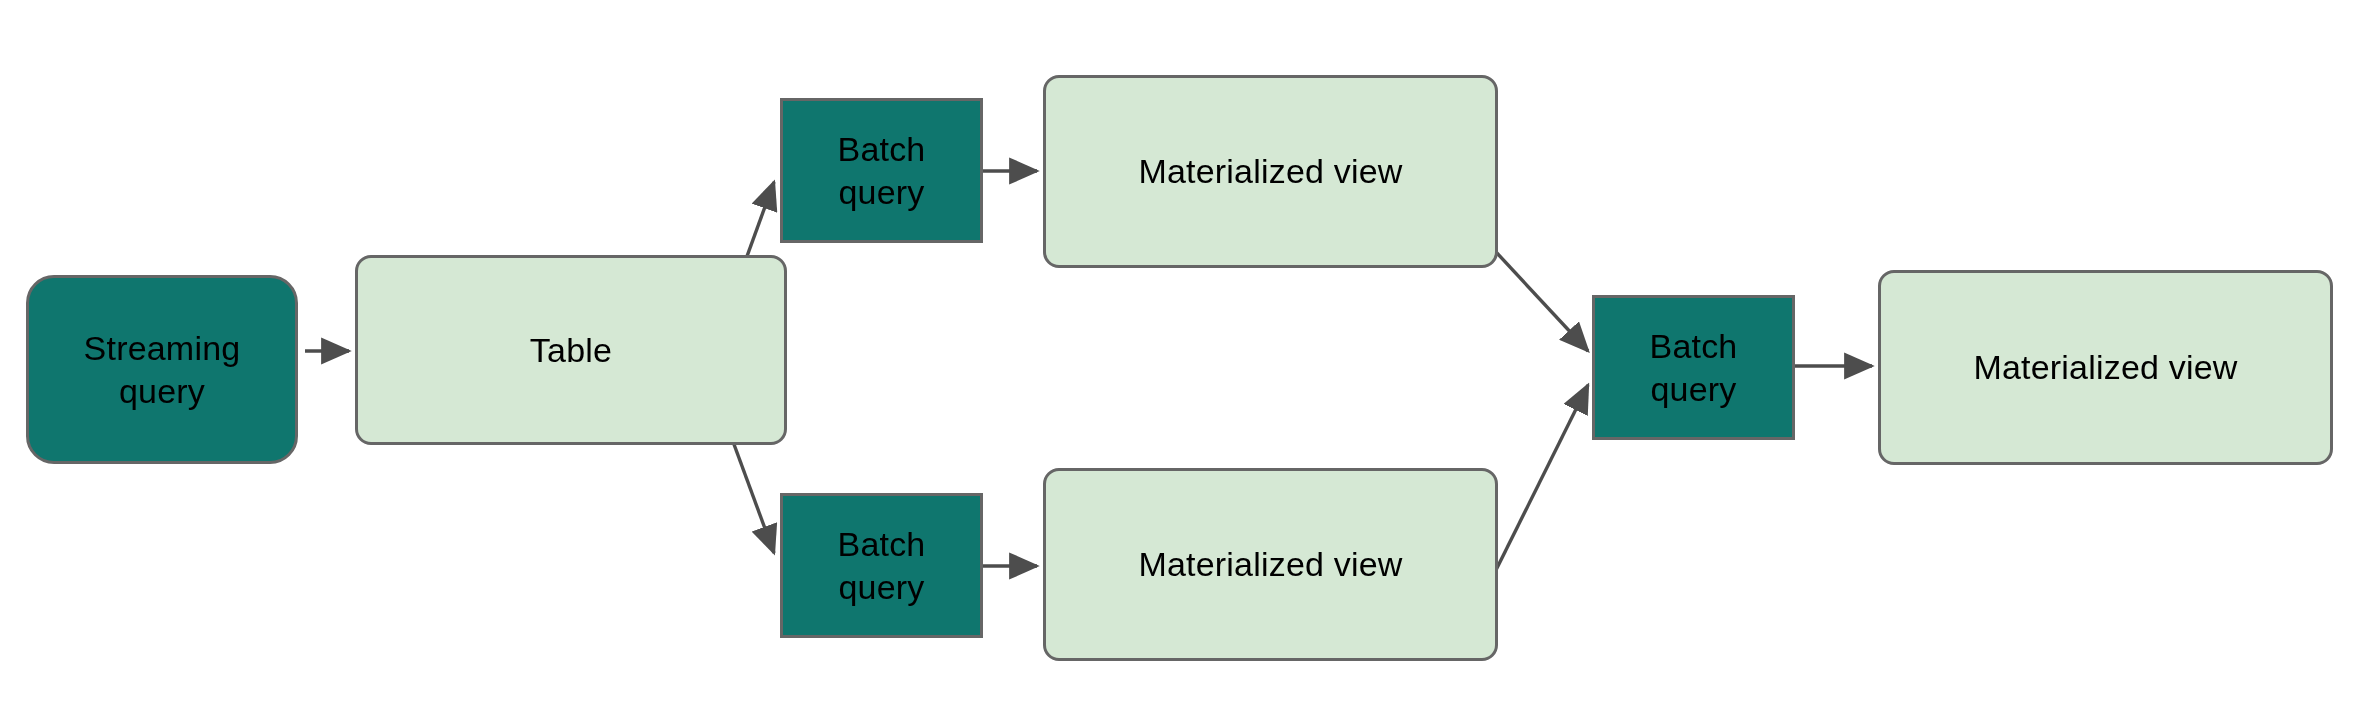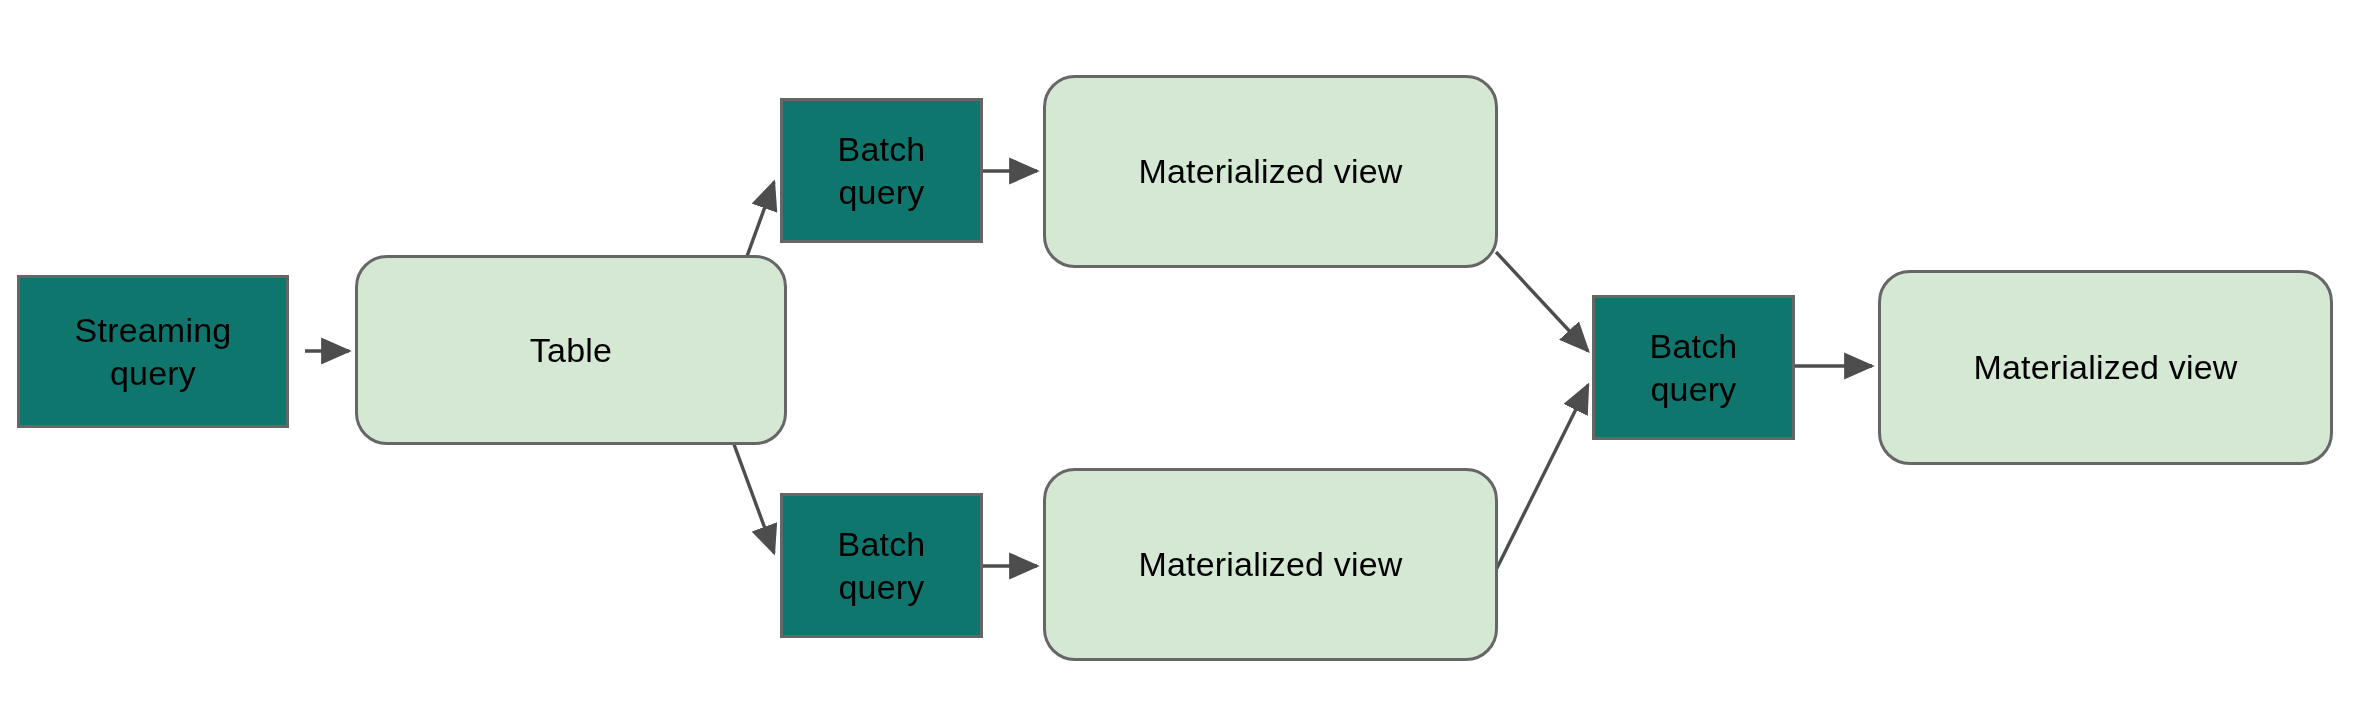--- a/index.html
+++ b/index.html
@@ -37,21 +37,21 @@
     white-space: pre-line;
   }
   .node.process {
     background: #0f766e;
     border: 3px solid #666666;
     border-radius: 0;
   }
   .node.store {
     background: #d5e8d4;
     border: 3px solid #666666;
-    border-radius: 32px;
+    border-radius: 16px;
   }
   .node-label {
     display: block;
     pointer-events: none;
   }
 </style>
 </head>
 <body>
 
 <div id="canvas">
@@ -68,21 +68,21 @@
       <line x1="714" y1="347" x2="774" y2="182"></line>
       <line x1="983" y1="171" x2="1037" y2="171"></line>
       <line x1="714" y1="390" x2="774" y2="553"></line>
       <line x1="983" y1="566" x2="1037" y2="566"></line>
       <line x1="1496" y1="252" x2="1588" y2="351"></line>
       <line x1="1496" y1="570" x2="1588" y2="385"></line>
       <line x1="1795" y1="366" x2="1872" y2="366"></line>
     </g>
   </svg>
 
-  <div class="node process" style="left:17px; top:275px; width:272px; height:153px;">
+  <div class="node process" style="left:26px; top:275px; width:272px; height:189px;border-radius:28px;">
     <span class="node-label">Streaming
 query</span>
   </div>
 
   <div class="node store" style="left:355px; top:255px; width:432px; height:190px;">
     <span class="node-label">Table</span>
   </div>
 
   <div class="node process" style="left:780px; top:98px; width:203px; height:145px;">
     <span class="node-label">Batch

